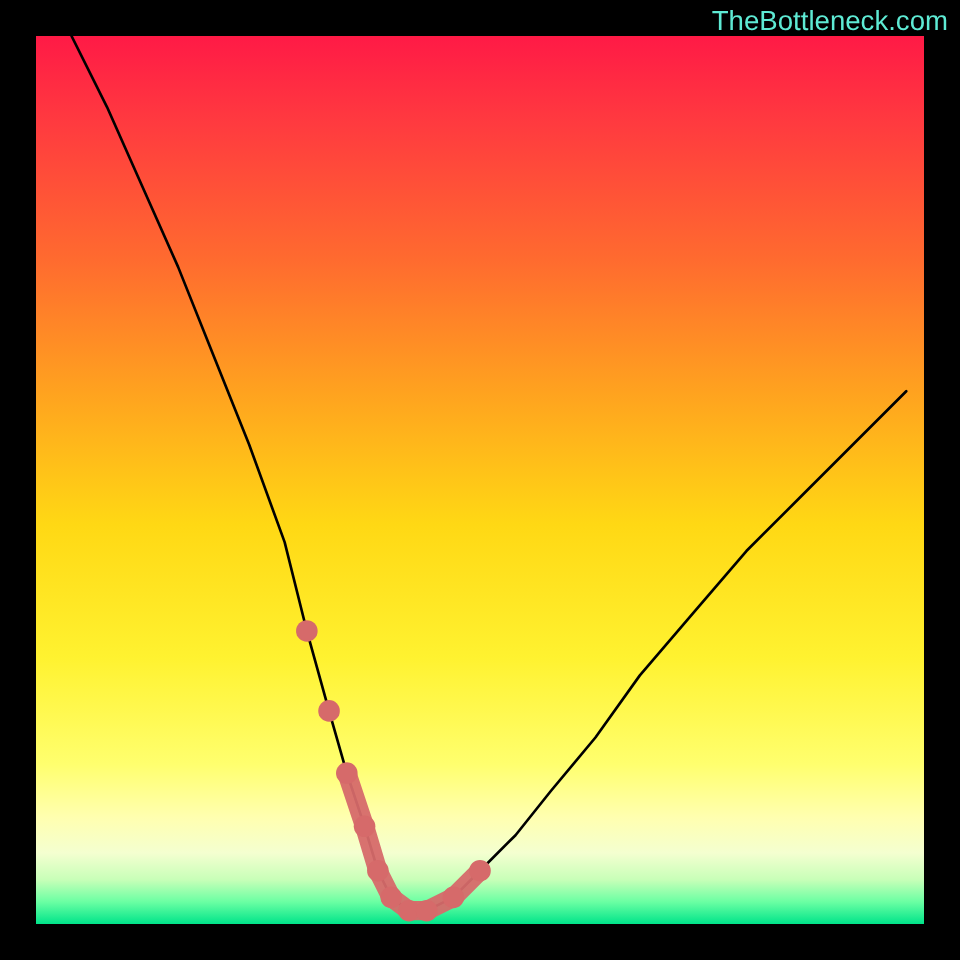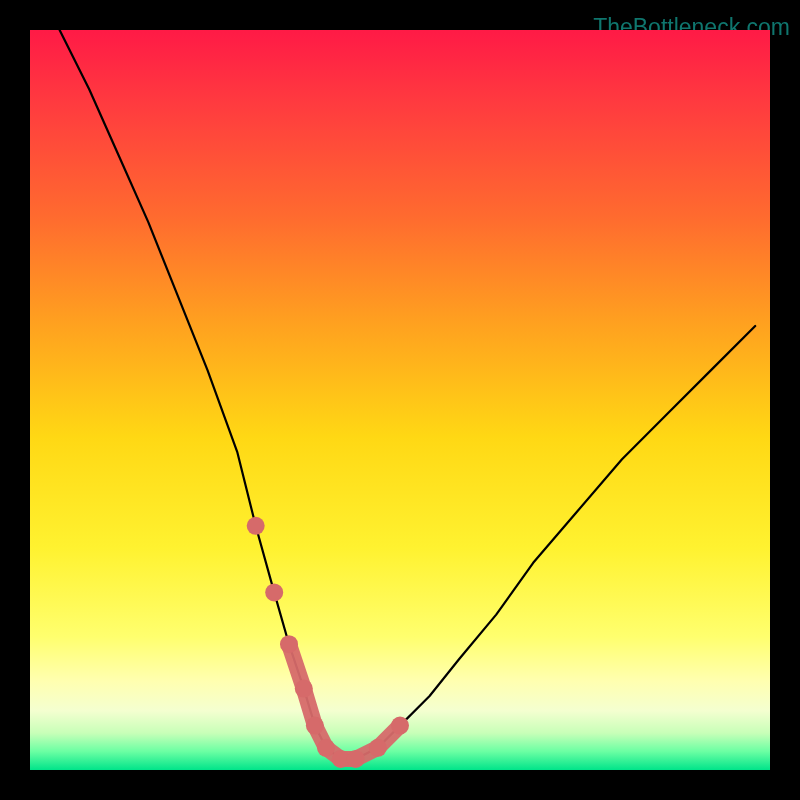--- a/index.html
+++ b/index.html
@@ -1,18 +1,18 @@
 <!DOCTYPE html>
 <html><head>
 <meta charset="utf-8">
 <style>
   html,body{margin:0;padding:0;width:800px;height:800px;overflow:hidden;background:#000;}
   .frame{position:relative;width:800px;height:800px;background:#000;}
   .plot{position:absolute;left:30px;top:30px;width:740px;height:740px;}
-  .watermark{position:absolute;top:4px;right:10px;font:23px Arial,Helvetica,sans-serif;color:#0f766e;letter-spacing:0px;margin-top:10px;}
+  .watermark{position:absolute;top:4px;right:10px;font:23px Arial,Helvetica,sans-serif;color:#5eead4;letter-spacing:0px;}
   svg{display:block;}
 </style>
 </head>
 <body>
 <div class="frame">
   <div class="watermark">TheBottleneck.com</div>
   <div class="plot">
     <svg id="svg" width="740" height="740" viewBox="0 0 740 740">
         <defs>
           <linearGradient id="bg" x1="0" y1="0" x2="0" y2="1">

